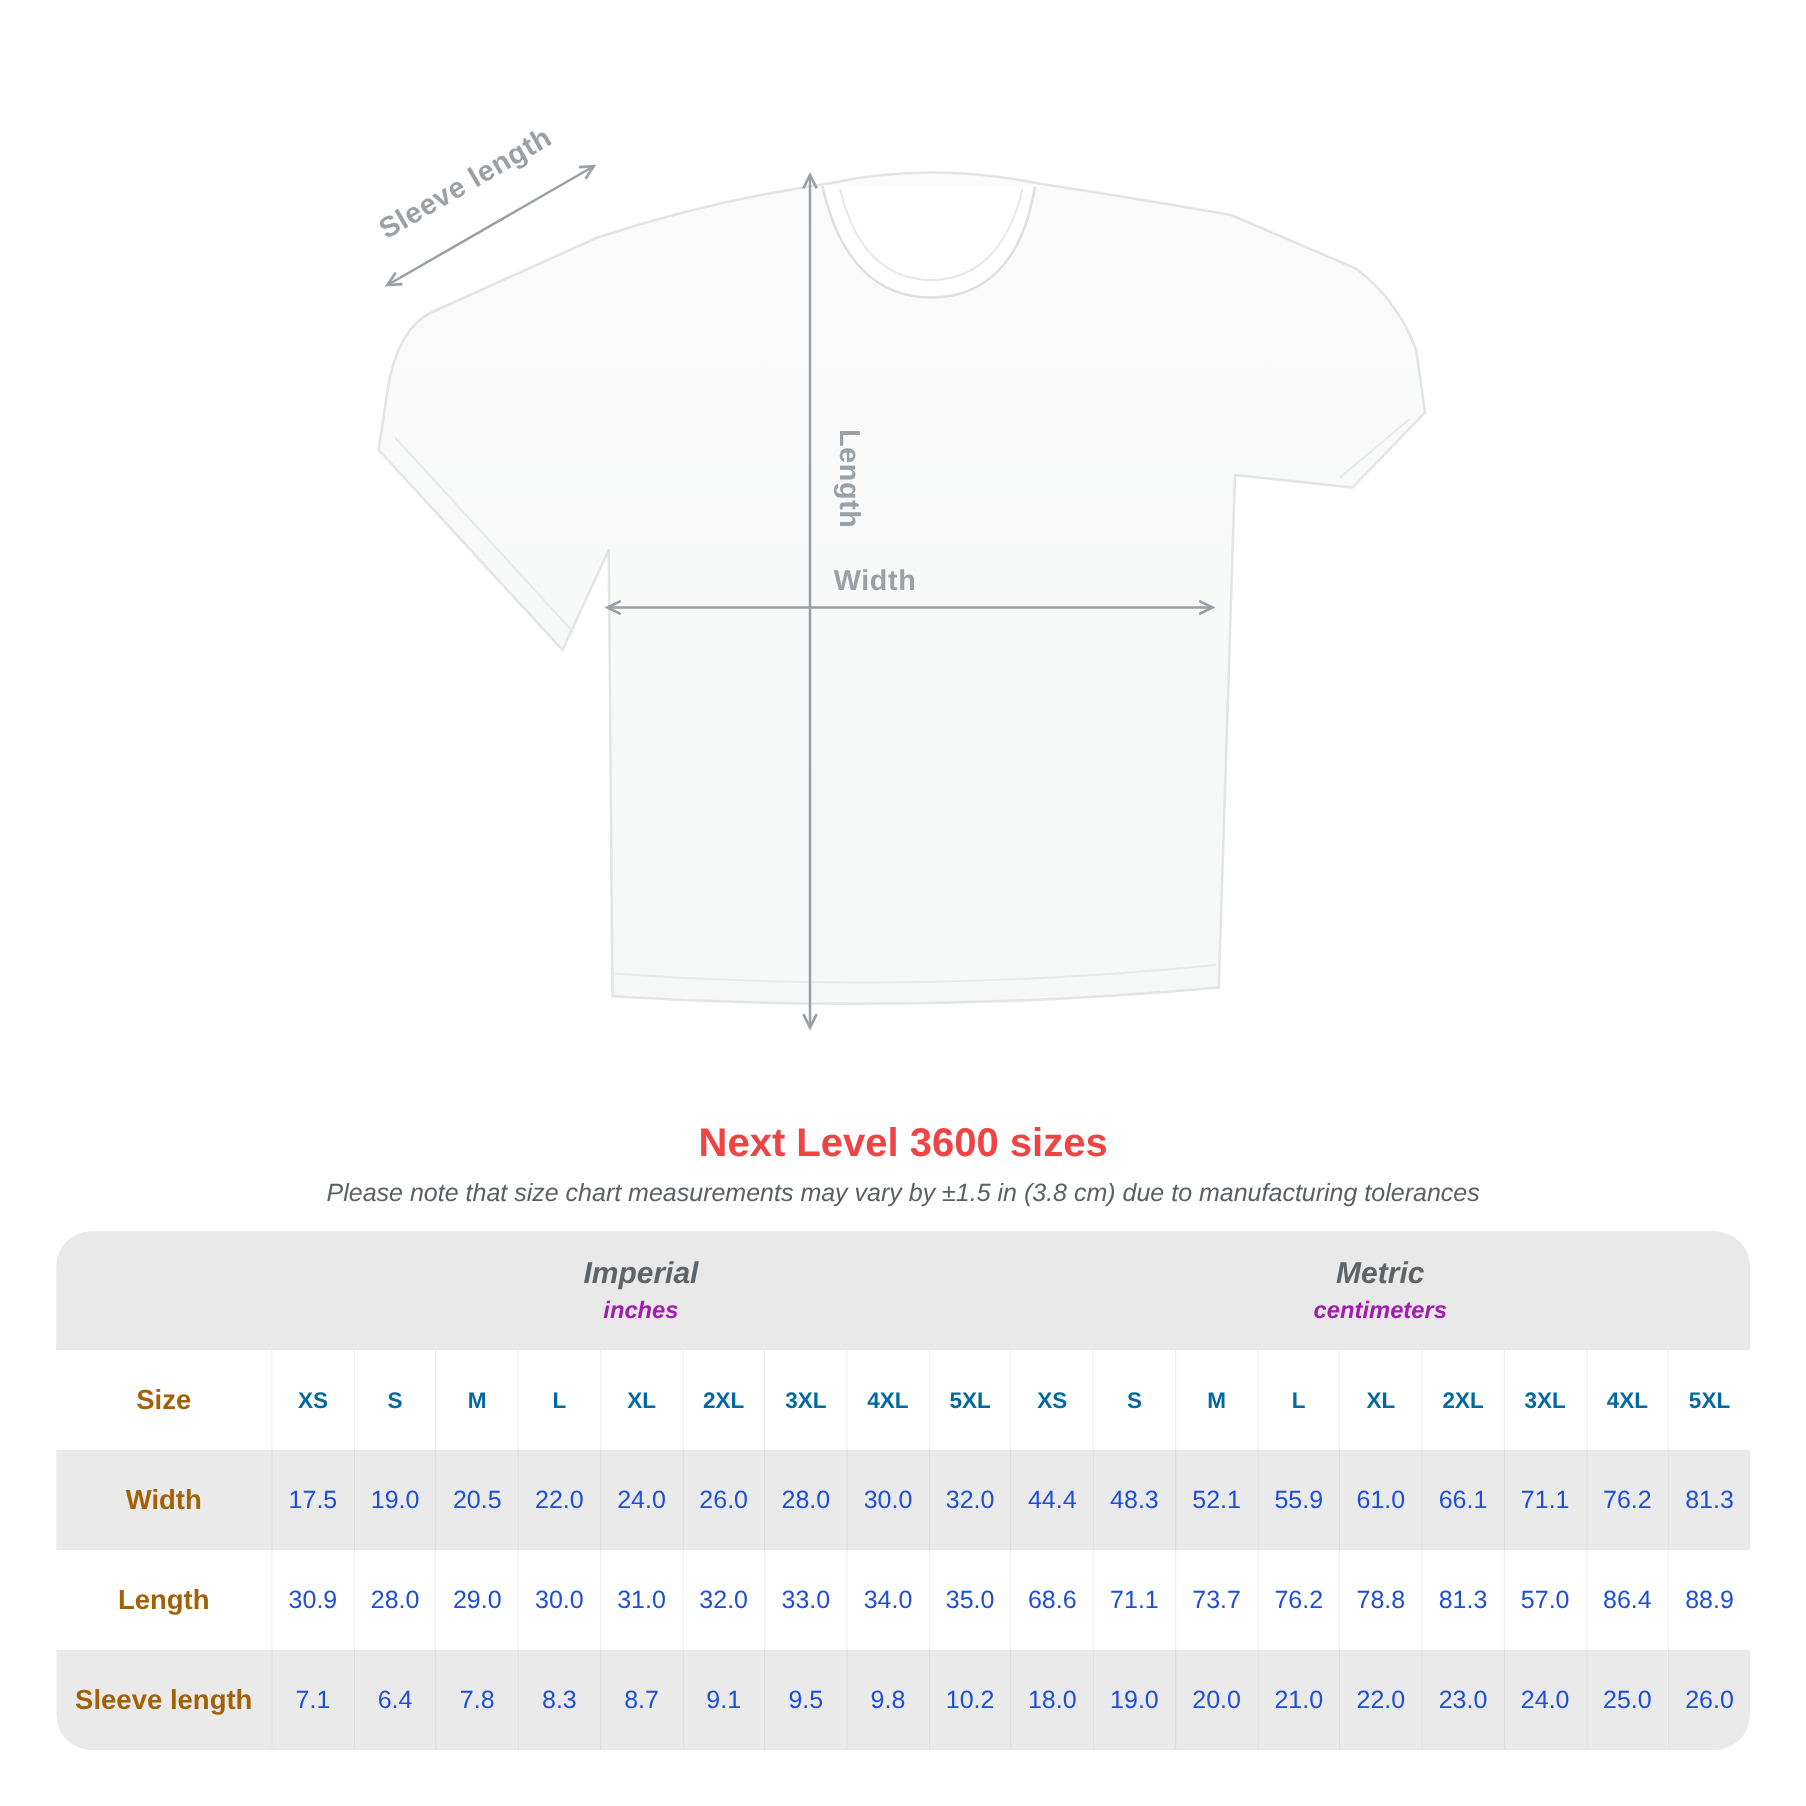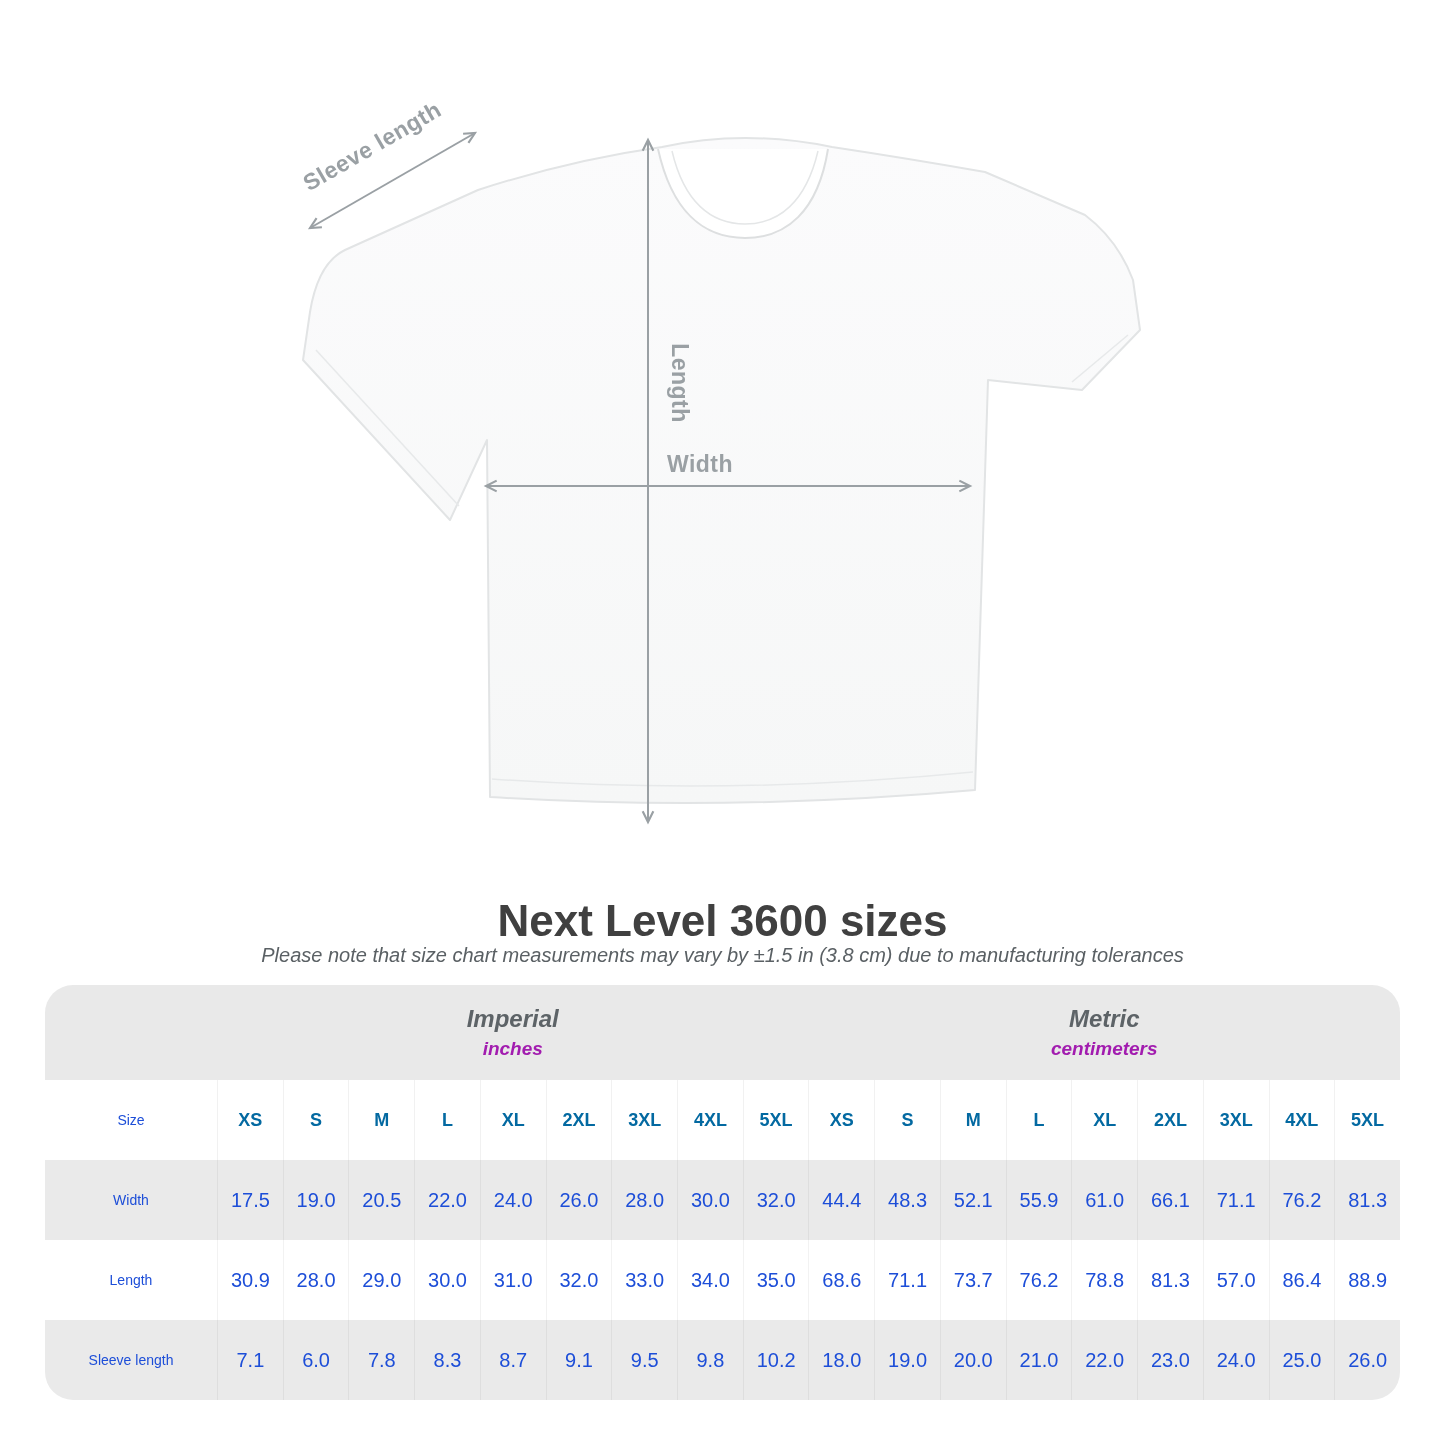--- a/index.html
+++ b/index.html
@@ -4,40 +4,40 @@
 <style>
   html,body{margin:0;padding:0;background:#ffffff;}
   body{width:1445px;height:1445px;position:relative;font-family:"Liberation Sans",sans-serif;overflow:hidden;}
 
   
   .diagram{position:absolute;top:0;left:0;width:1445px;height:985px;}
   .diagram text{font-family:"Liberation Sans",sans-serif;font-weight:bold;font-size:23px;fill:#9aa0a4;letter-spacing:.5px;}
 
   
   .title{position:absolute;top:896px;left:0;width:100%;margin:0;text-align:center;
-         font-size:44px;font-weight:bold;color:#404040;}
+         font-size:32px;font-weight:bold;color:#ef4444;}
   .note{position:absolute;top:944px;left:0;width:100%;margin:0;text-align:center;
         font-style:italic;font-size:20px;color:#5a6064;}
 
   
   table.size-table{position:absolute;left:45px;top:985px;width:1355px;
                    border-collapse:separate;border-spacing:0;table-layout:fixed;}
   .size-table col.c-label{width:172px;}
   .size-table tr{height:80px;}
   .size-table tr.band-row{height:95px;}
   .size-table th,.size-table td{text-align:center;vertical-align:middle;padding:0;}
 
   .size-table .band{background:#e9e9e9;margin-top:48px;}
   .size-table .band.corner-l{border-top-left-radius:28px;}
   .size-table .band.corner-r{border-top-right-radius:28px;}
   .unit-name{font-weight:bold;font-style:italic;font-size:24px;color:#5d6367;line-height:1;}
   .unit-sub{font-style:italic;font-size:19px;color:#a21caf;margin-top:8px;line-height:1;}
 
   .size-table tr.size-row{background:#ffffff;}
-  .size-table th.rowlabel{font-weight:normal;font-size:14px;color:#1d4ed8;}
+  .size-table th.rowlabel{font-weight:bold;font-size:22px;color:#a16207;}
   .size-table th.sizeh{font-weight:bold;font-size:18px;color:#0369a1;border-left:1px solid rgba(0,0,0,.055);}
   .size-table td{font-size:20px;font-weight:400;color:#1d4ed8;border-left:1px solid rgba(0,0,0,.05);}
 
   .size-table tbody tr.gray{background:#eaeaea;}
   .size-table tbody tr.white{background:#ffffff;}
   .size-table tbody tr:last-child th{border-bottom-left-radius:28px;}
   .size-table tbody tr:last-child td:last-child{border-bottom-right-radius:28px;}
 </style>
 </head>
 <body>
@@ -174,21 +174,21 @@
         <td>76.2</td>
         <td>78.8</td>
         <td>81.3</td>
         <td>57.0</td>
         <td>86.4</td>
         <td>88.9</td>
       </tr>
       <tr class="gray">
         <th class="rowlabel">Sleeve length</th>
         <td>7.1</td>
-        <td>6.0</td>
+        <td>6.4</td>
         <td>7.8</td>
         <td>8.3</td>
         <td>8.7</td>
         <td>9.1</td>
         <td>9.5</td>
         <td>9.8</td>
         <td>10.2</td>
         <td>18.0</td>
         <td>19.0</td>
         <td>20.0</td>

